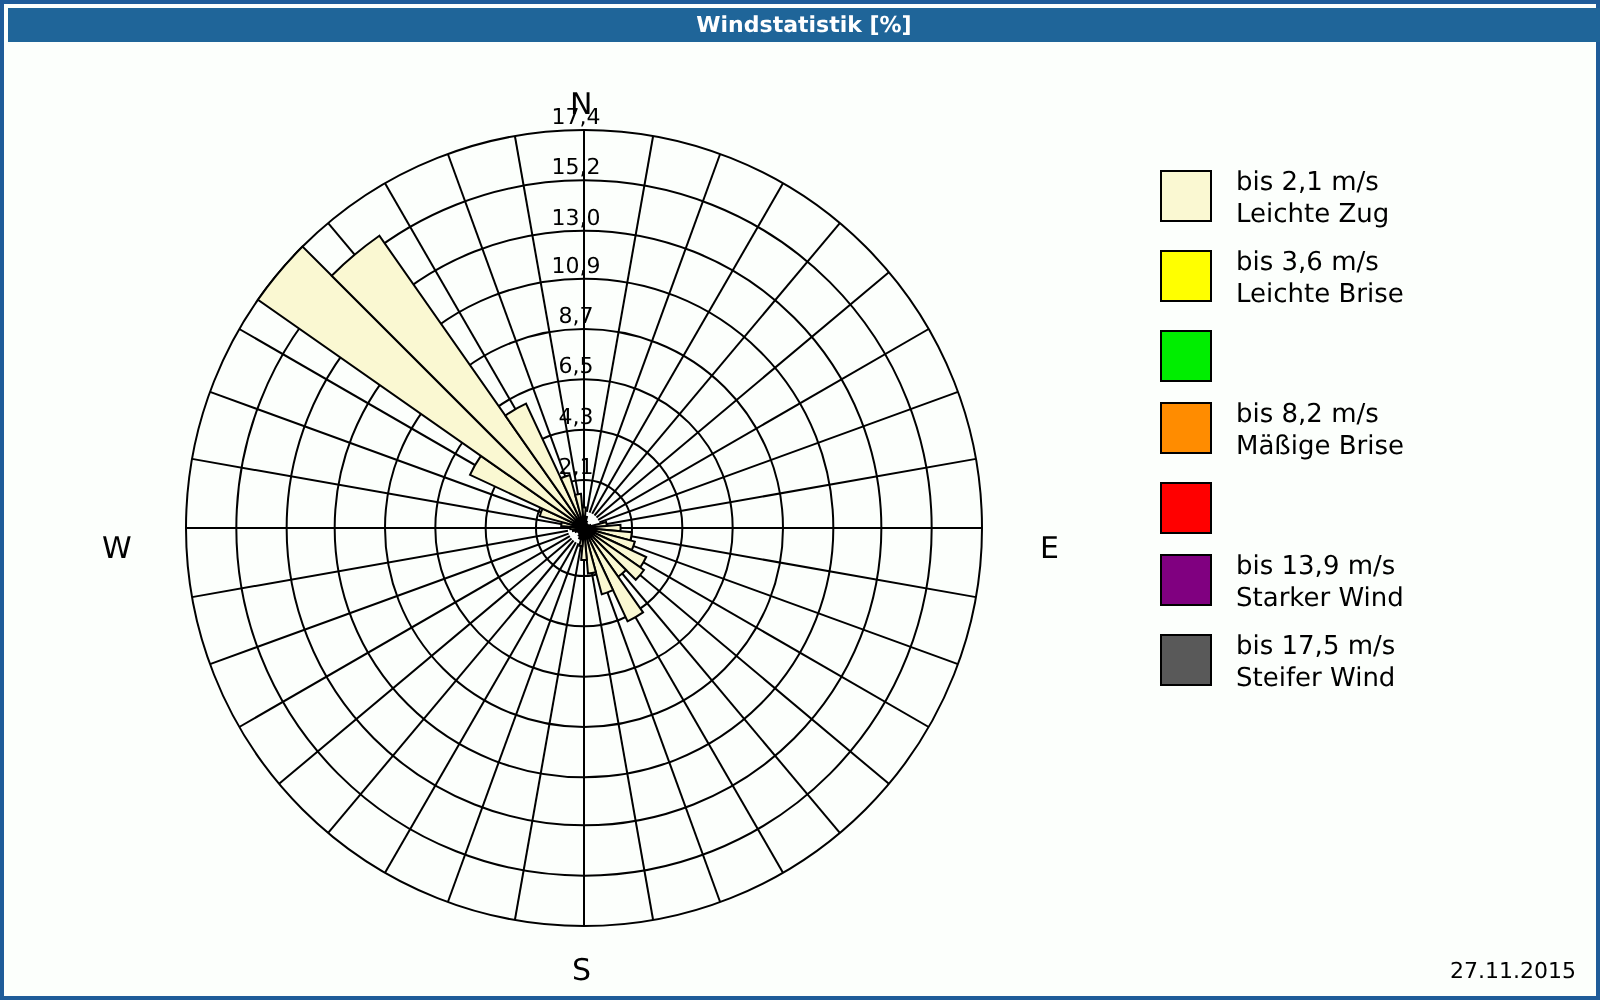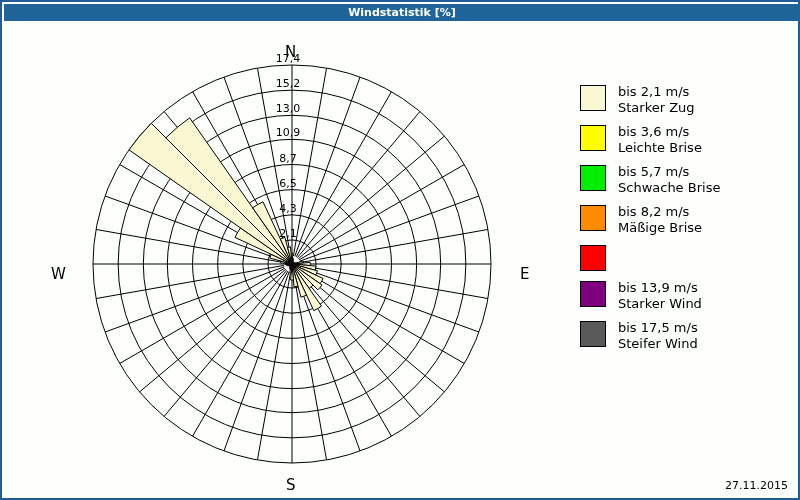--- a/index.html
+++ b/index.html
@@ -178,36 +178,32 @@
     <div class="cardinal" id="lbl-s">S</div>
     <div class="cardinal" id="lbl-w">W</div>
     <div class="cardinal" id="lbl-e">E</div>
   </div>
 
   <div id="legend">
       <div class="legend-row">
         <div class="swatch" style="background: rgb(250, 248, 210);"></div>
         <div class="legend-text">
           <div>bis 2,1 m/s</div>
-          <div>Starker Zug</div>
+          <div>Leichte Zug</div>
         </div>
       </div>
       <div class="legend-row">
         <div class="swatch" style="background: rgb(255, 255, 0);"></div>
         <div class="legend-text">
           <div>bis 3,6 m/s</div>
           <div>Leichte Brise</div>
         </div>
       </div>
       <div class="legend-row">
         <div class="swatch" style="background: rgb(0, 238, 0);"></div>
-        <div class="legend-text">
-          <div>bis 5,7 m/s</div>
-          <div>Schwache Brise</div>
-        </div>
       </div>
       <div class="legend-row">
         <div class="swatch" style="background: rgb(255, 140, 0);"></div>
         <div class="legend-text">
           <div>bis 8,2 m/s</div>
           <div>Mäßige Brise</div>
         </div>
       </div>
       <div class="legend-row">
         <div class="swatch" style="background: rgb(255, 0, 0);"></div>

